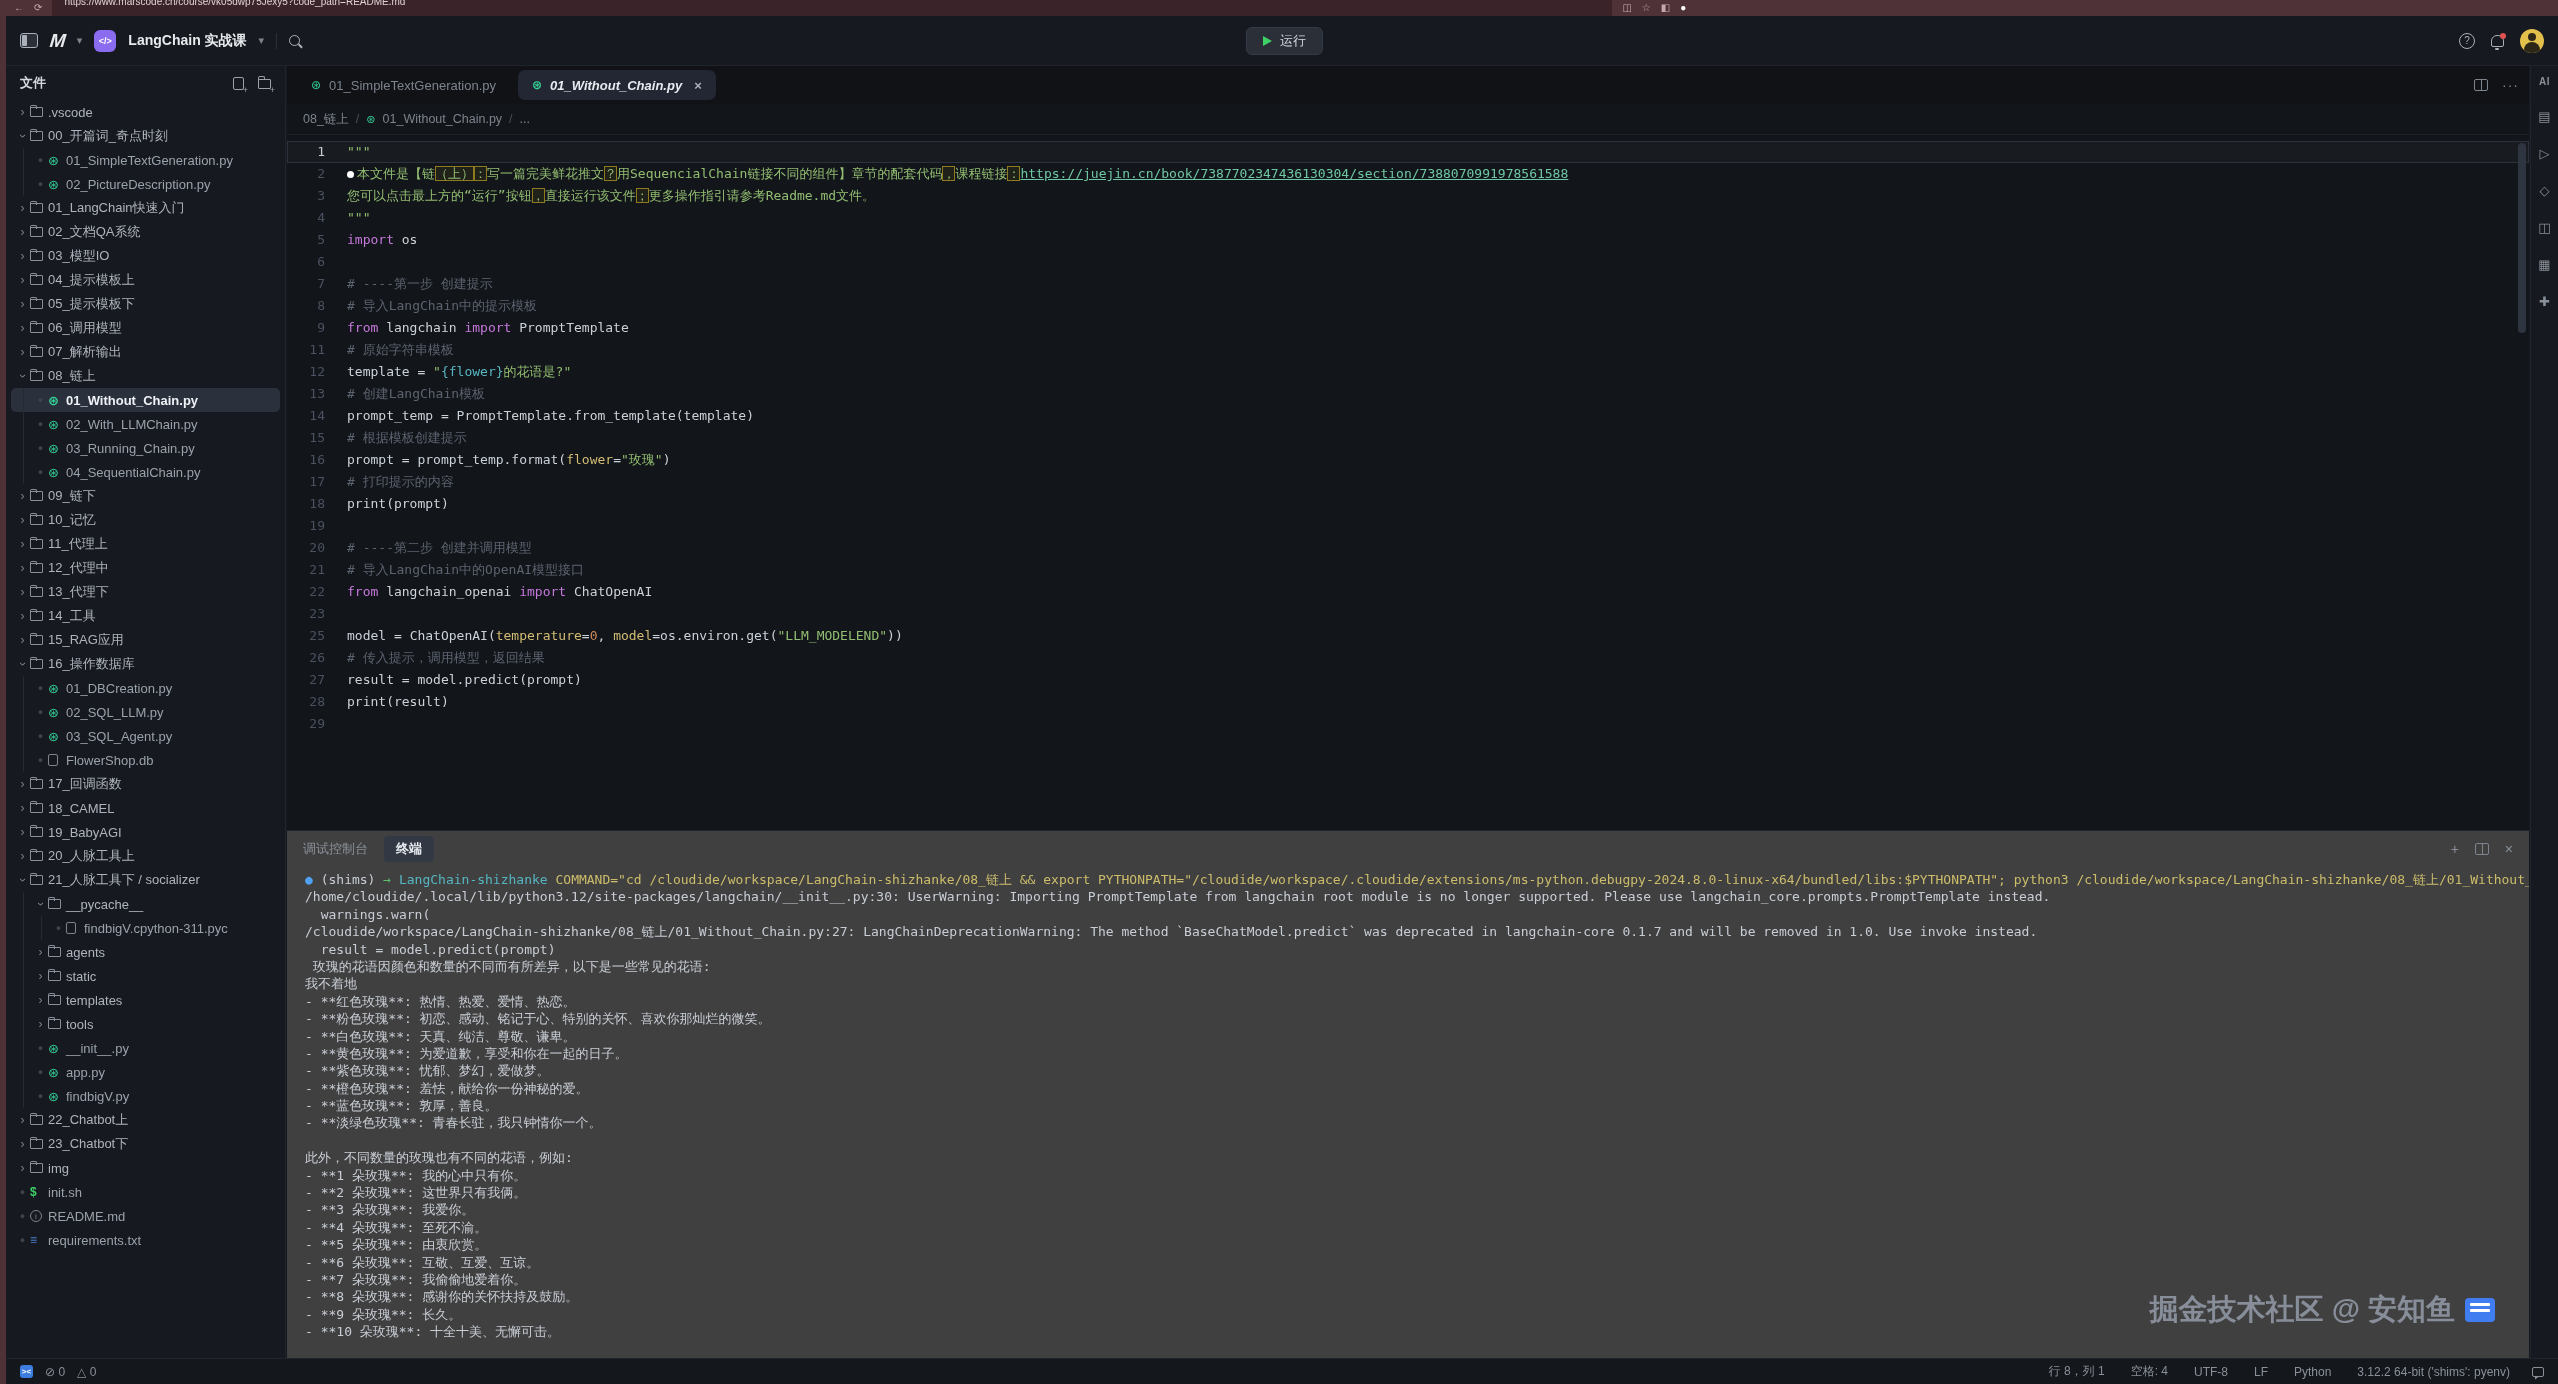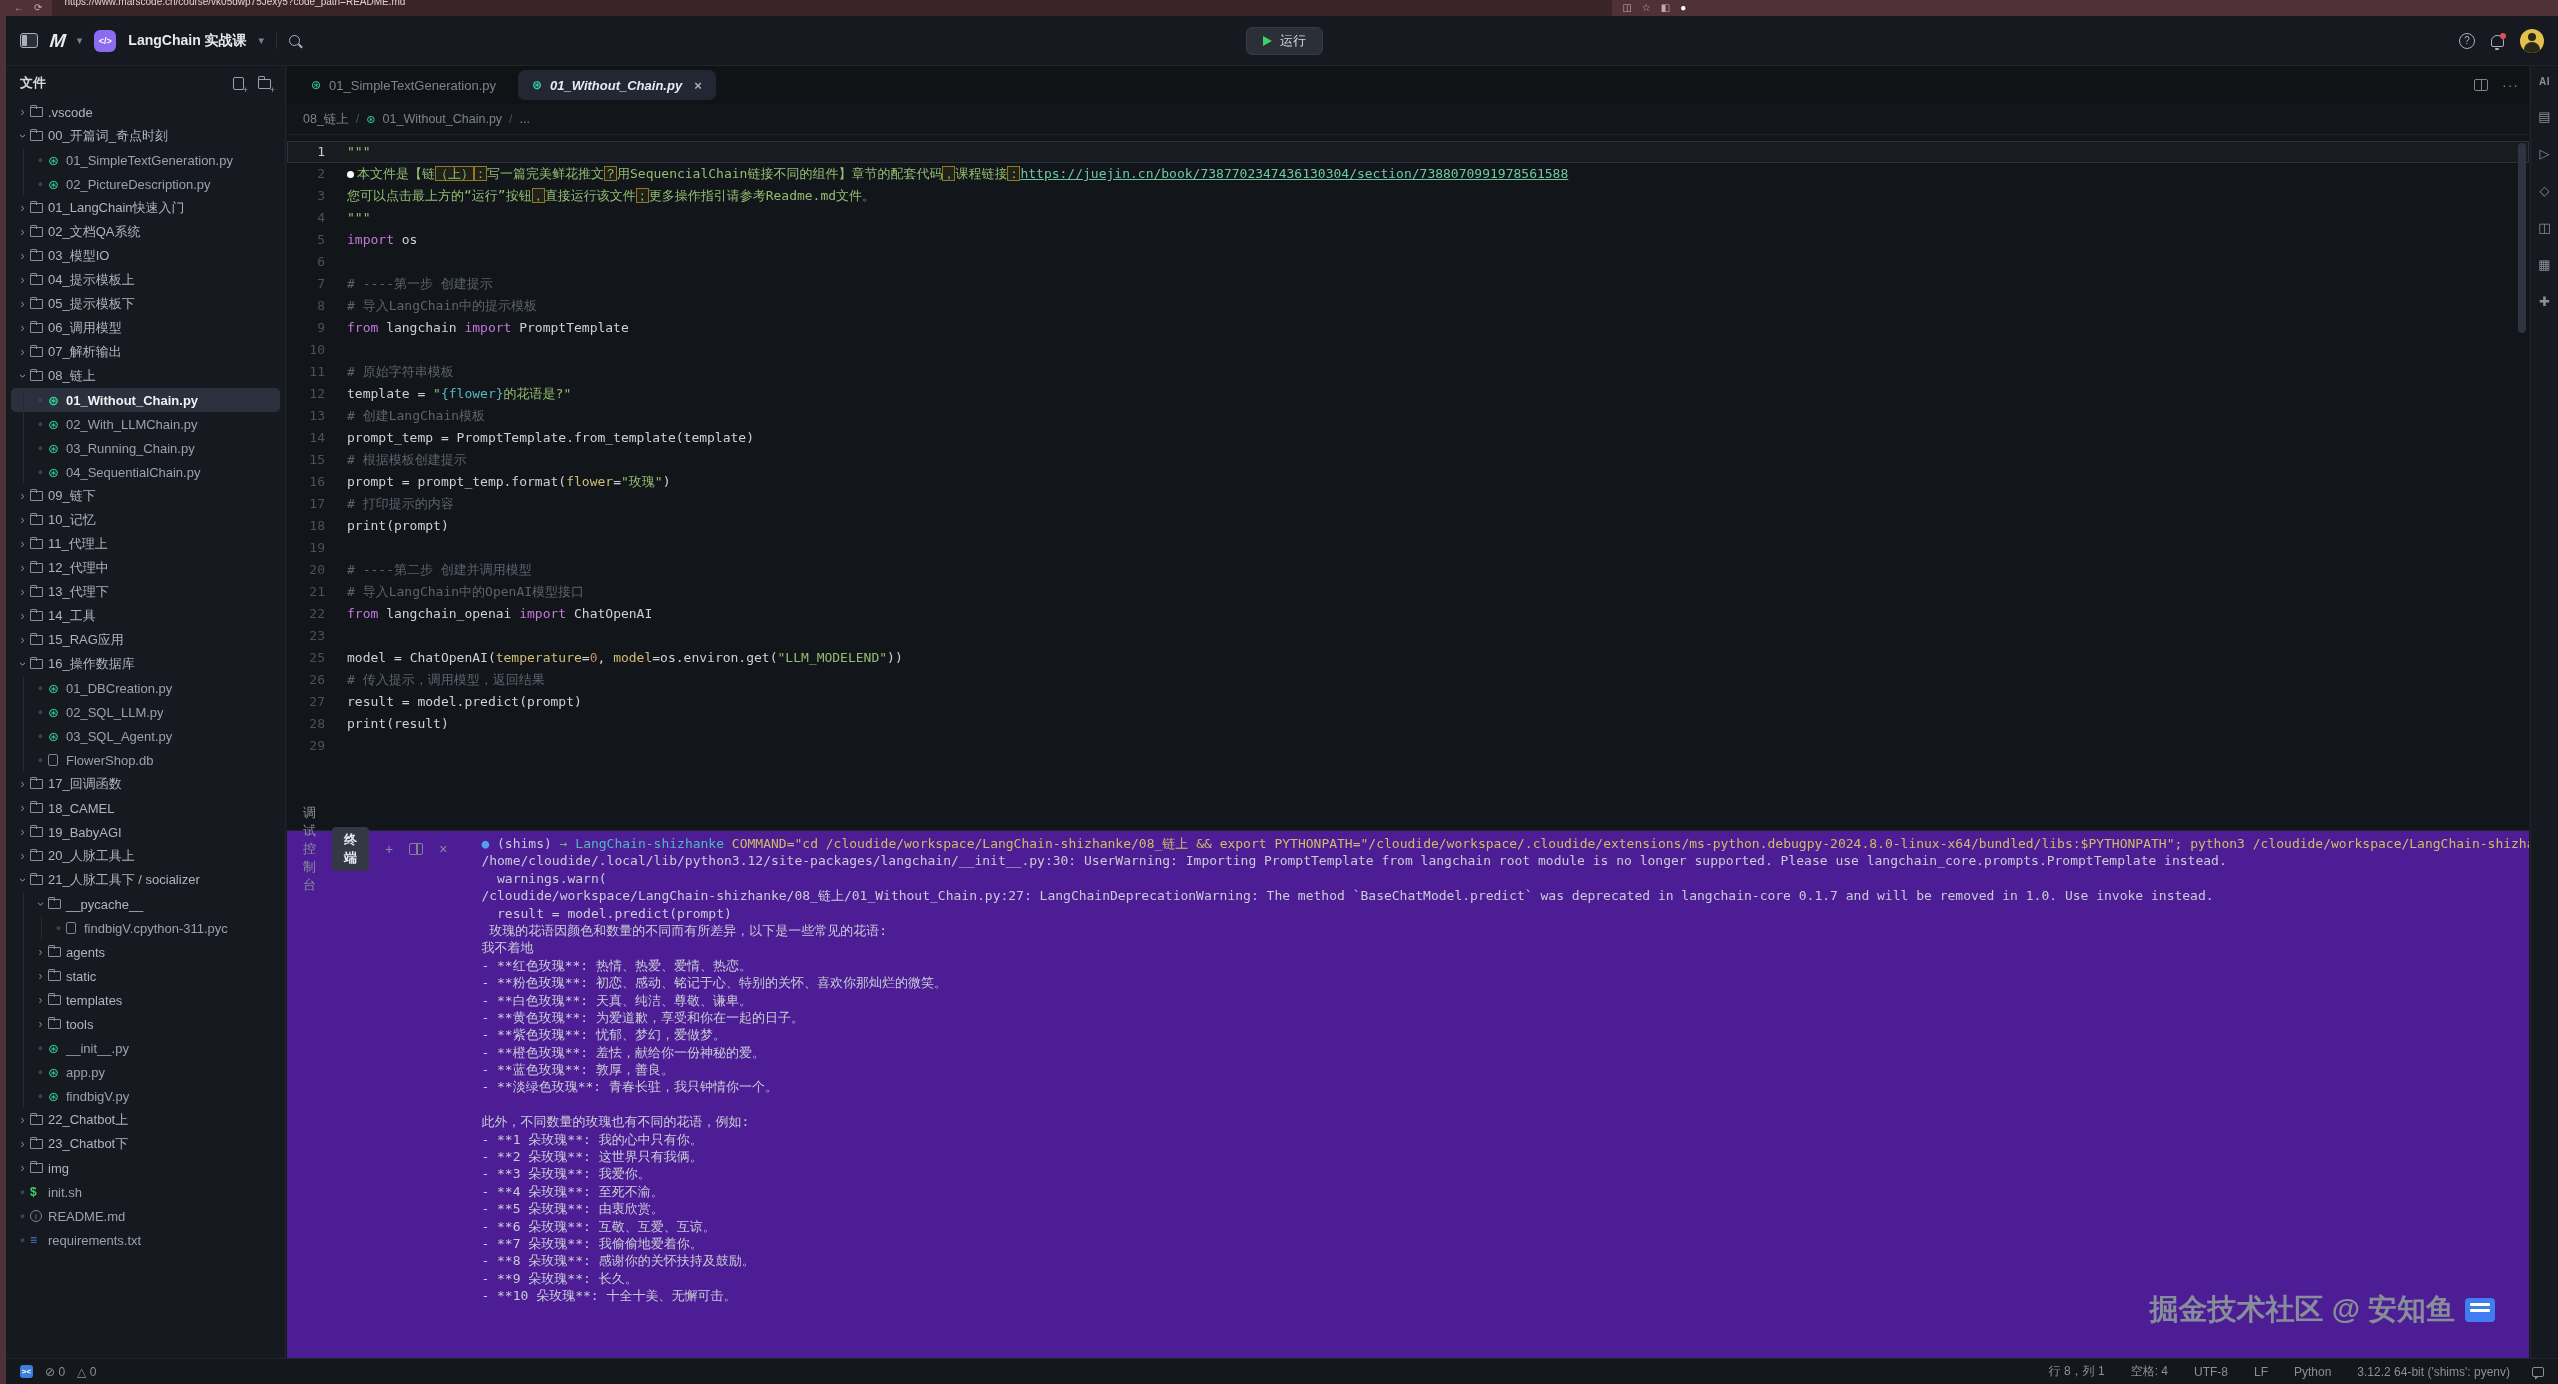--- a/index.html
+++ b/index.html
@@ -91,21 +91,21 @@
   .cl.al { background:rgba(130,140,160,.06); box-shadow:inset 0 0 0 1px #2c323d; }
   .cl.al .ln { color:#c8ccd4; }
   .kw{color:#c678dd;} .id{color:#ccd2da;} .op{color:#ccd2da;} .cmt{color:#5c6370;}
   .str{color:#93bd72;} .fstr{color:#56b6c2;} .param{color:#d3bd74;} .num{color:#cc8a5a;}
   .link{color:#6fc7a3; text-decoration:underline;}
   .strbox{color:#93bd72; box-shadow:inset 0 0 0 1px #8f7a1e; background:rgba(140,120,30,.12);}
   .cursor{display:inline-block;width:7px;height:7px;border-radius:50%;background:#fff;vertical-align:middle;margin-right:3px;}
   .ed-scrollbar { position:absolute; right:3px; top:8px; width:8px; height:190px; background:#2e3440; border-radius:4px; }
 
   
-  .panel { flex:0 0 528px; border-top:1px solid #20242b; display:flex; flex-direction:row; position:relative; background:#4c1d95; }
+  .panel { flex:0 0 528px; border-top:1px solid #20242b; display:flex; flex-direction:column; position:relative; background:#404040; }
   .panel-head { height:36px; display:flex; align-items:center; gap:16px; padding:0 16px; flex:0 0 36px; }
   .ptab { font-size:13px; color:#8a9099; }
   .ptab.active { background:#323945; color:#e6e9ed; font-weight:700; border-radius:4px; padding:4px 12px; }
   .panel-actions { margin-left:auto; display:flex; gap:16px; align-items:center; color:#8a9099; font-size:14px; }
   .terminal { flex:1; padding:4px 0 0 18px; font-family:"DejaVu Sans Mono",monospace; font-size:13px; overflow:hidden; }
   .tl { height:17.4px; line-height:17.4px; white-space:pre; color:#c8cdd5; }
   .t-dot{color:#4ea1f3;} .t-green{color:#5fbf6e;} .t-cyanb{color:#56b6c2;font-weight:400;} .t-yel{color:#cdbd6b;}
 
   .watermark { position:absolute; right:34px; bottom:28px; display:flex; align-items:center; gap:10px; color:#878e99; font-size:29px; font-weight:700; }
   .wm-icon { width:30px; height:24px; background:#3f7df0; border-radius:4px; position:relative; }
@@ -561,21 +561,20 @@
       <div class="ed-scrollbar"></div>
     <div class="cl al"><span class="ln">1</span><span class="str">"""</span></div>
         <div class="cl"><span class="ln">2</span><span class="cursor"></span><span class="str">本文件是【链</span><span class="strbox">（上）</span><span class="strbox">：</span><span class="str">写一篇完美鲜花推文</span><span class="strbox">？</span><span class="str">用SequencialChain链接不同的组件】章节的配套代码</span><span class="strbox">，</span><span class="str">课程链接</span><span class="strbox">：</span><span class="link">https://juejin.cn/book/7387702347436130304/section/7388070991978561588</span></div>
         <div class="cl"><span class="ln">3</span><span class="str">您可以点击最上方的“运行”按钮</span><span class="strbox">，</span><span class="str">直接运行该文件</span><span class="strbox">；</span><span class="str">更多操作指引请参考Readme.md文件。</span></div>
         <div class="cl"><span class="ln">4</span><span class="str">"""</span></div>
         <div class="cl"><span class="ln">5</span><span class="kw">import</span><span class="id"> os</span></div>
         <div class="cl"><span class="ln">6</span></div>
         <div class="cl"><span class="ln">7</span><span class="cmt"># ----第一步 创建提示</span></div>
         <div class="cl"><span class="ln">8</span><span class="cmt"># 导入LangChain中的提示模板</span></div>
         <div class="cl"><span class="ln">9</span><span class="kw">from</span><span class="id"> langchain </span><span class="kw">import</span><span class="id"> PromptTemplate</span></div>
-        <div class="cl"><span class="ln">10</span></div>
         <div class="cl"><span class="ln">11</span><span class="cmt"># 原始字符串模板</span></div>
         <div class="cl"><span class="ln">12</span><span class="id">template</span><span class="op"> = </span><span class="str">"</span><span class="fstr">{flower}</span><span class="str">的花语是?"</span></div>
         <div class="cl"><span class="ln">13</span><span class="cmt"># 创建LangChain模板</span></div>
         <div class="cl"><span class="ln">14</span><span class="id">prompt_temp</span><span class="op"> = </span><span class="id">PromptTemplate.from_template(template)</span></div>
         <div class="cl"><span class="ln">15</span><span class="cmt"># 根据模板创建提示</span></div>
         <div class="cl"><span class="ln">16</span><span class="id">prompt</span><span class="op"> = </span><span class="id">prompt_temp.format(</span><span class="param">flower</span><span class="op">=</span><span class="str">"玫瑰"</span><span class="id">)</span></div>
         <div class="cl"><span class="ln">17</span><span class="cmt"># 打印提示的内容</span></div>
         <div class="cl"><span class="ln">18</span><span class="id">print(prompt)</span></div>
         <div class="cl"><span class="ln">19</span></div>
         <div class="cl"><span class="ln">20</span><span class="cmt"># ----第二步 创建并调用模型</span></div>

